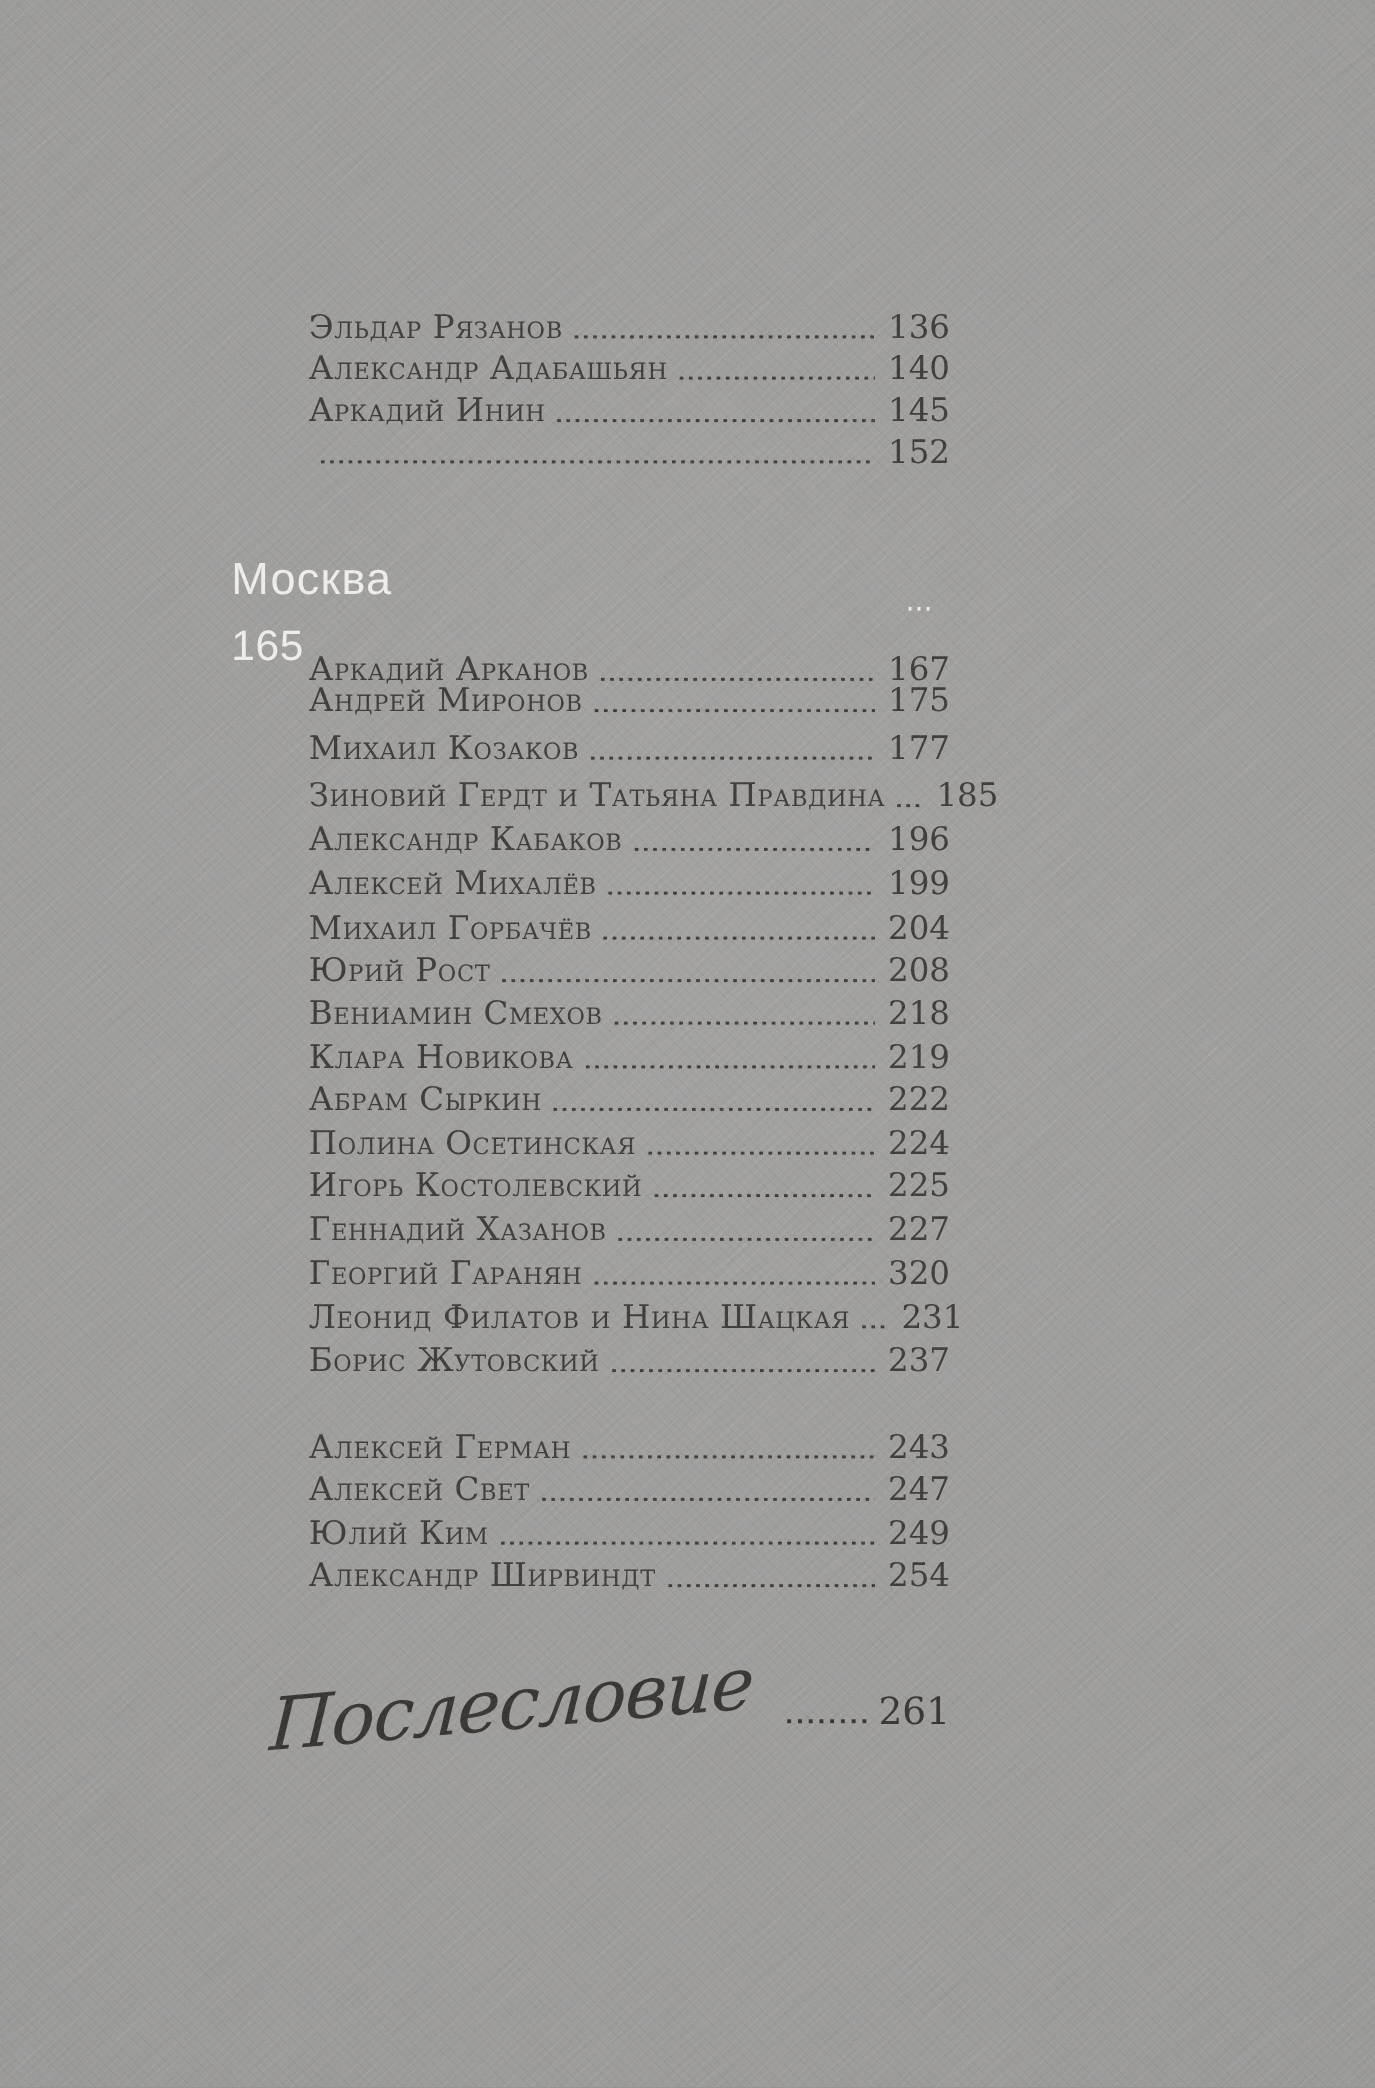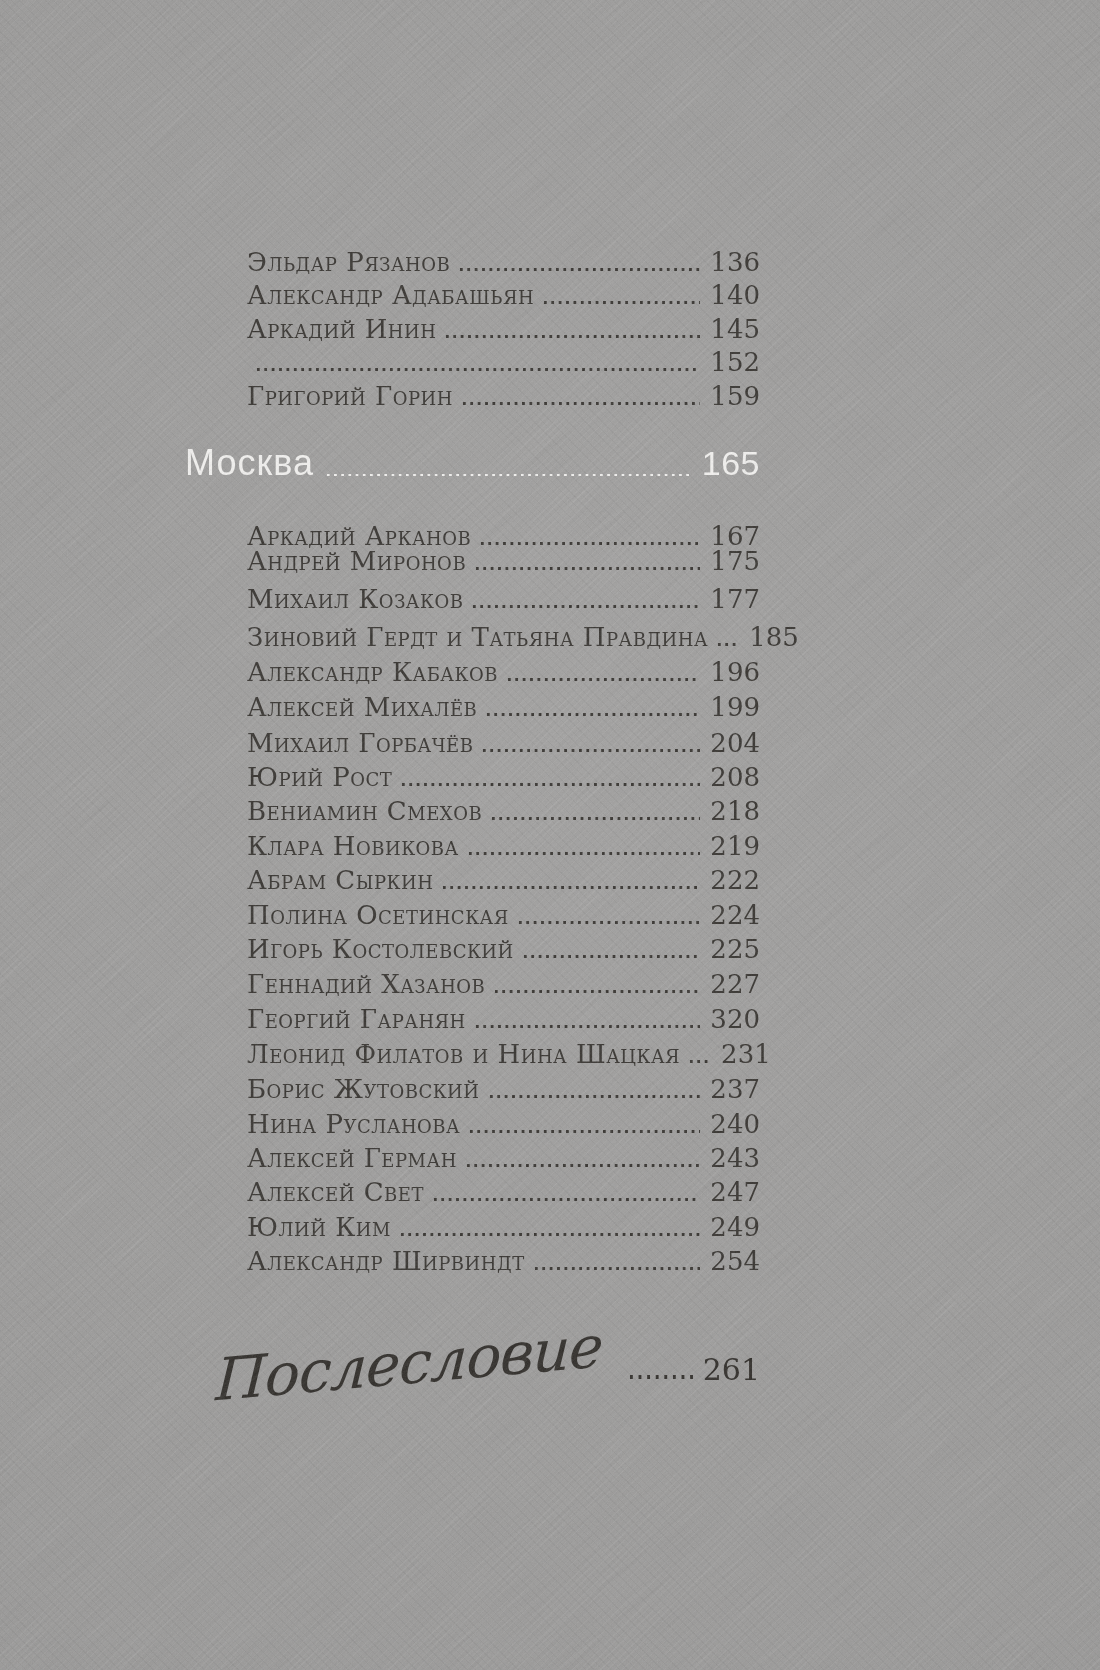--- a/index.html
+++ b/index.html
@@ -41,20 +41,21 @@
     background-position:left bottom;
   }
   .pagenum{white-space:nowrap;}
 
   .moscow{
     left:185px;
     font-family:"Liberation Sans", sans-serif;
     font-size:36px;line-height:42px;
     color:#f5f4f2;
     letter-spacing:0.5px;
+    flex-direction:column;
   }
   .moscow .name{font-variant:normal;letter-spacing:1px;}
   .moscow .leader{
     margin:0 12px 6px 12px;height:6px;
     background-image:radial-gradient(circle 1.5px at 2px 3px, currentColor 98%, rgba(0,0,0,0));
     background-size:7.2px 6px;
   }
   .moscow .pagenum{font-size:34px;}
 
   .afterword{
@@ -96,25 +97,20 @@
   </div>
   <div class="toc-row" style="top:314px">
     <span class="name">Аркадий Инин</span>
     <span class="leader"></span>
     <span class="pagenum">145</span>
   </div>
   <div class="toc-row" style="top:347px">
     <span class="leader"></span>
     <span class="pagenum">152</span>
   </div>
-  <div class="toc-row" style="top:381px">
-    <span class="name">Григорий Горин</span>
-    <span class="leader"></span>
-    <span class="pagenum">159</span>
-  </div>
 
   <div class="toc-row moscow" style="top:442px">
     <span class="name">Москва</span>
     <span class="leader"></span>
     <span class="pagenum">165</span>
   </div>
 
   <div class="toc-row" style="top:521px">
     <span class="name">Аркадий Арканов</span>
     <span class="leader"></span>
@@ -192,25 +188,20 @@
   </div>
   <div class="toc-row" style="top:1039px">
     <span class="name">Леонид Филатов и Нина Шацкая</span>
     <span class="leader"></span>
     <span class="pagenum">231</span>
   </div>
   <div class="toc-row" style="top:1074px">
     <span class="name">Борис Жутовский</span>
     <span class="leader"></span>
     <span class="pagenum">237</span>
-  </div>
-  <div class="toc-row" style="top:1109px">
-    <span class="name">Нина Русланова</span>
-    <span class="leader"></span>
-    <span class="pagenum">240</span>
   </div>
   <div class="toc-row" style="top:1143px">
     <span class="name">Алексей Герман</span>
     <span class="leader"></span>
     <span class="pagenum">243</span>
   </div>
   <div class="toc-row" style="top:1177px">
     <span class="name">Алексей Свет</span>
     <span class="leader"></span>
     <span class="pagenum">247</span>

